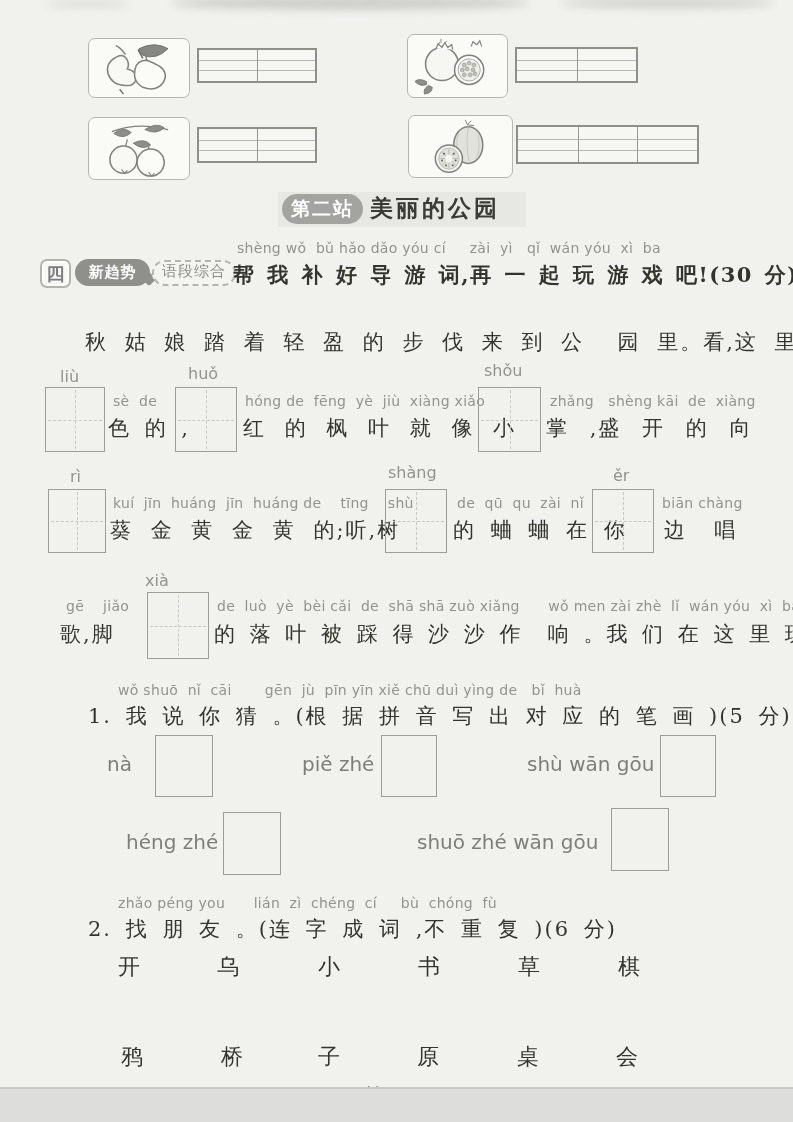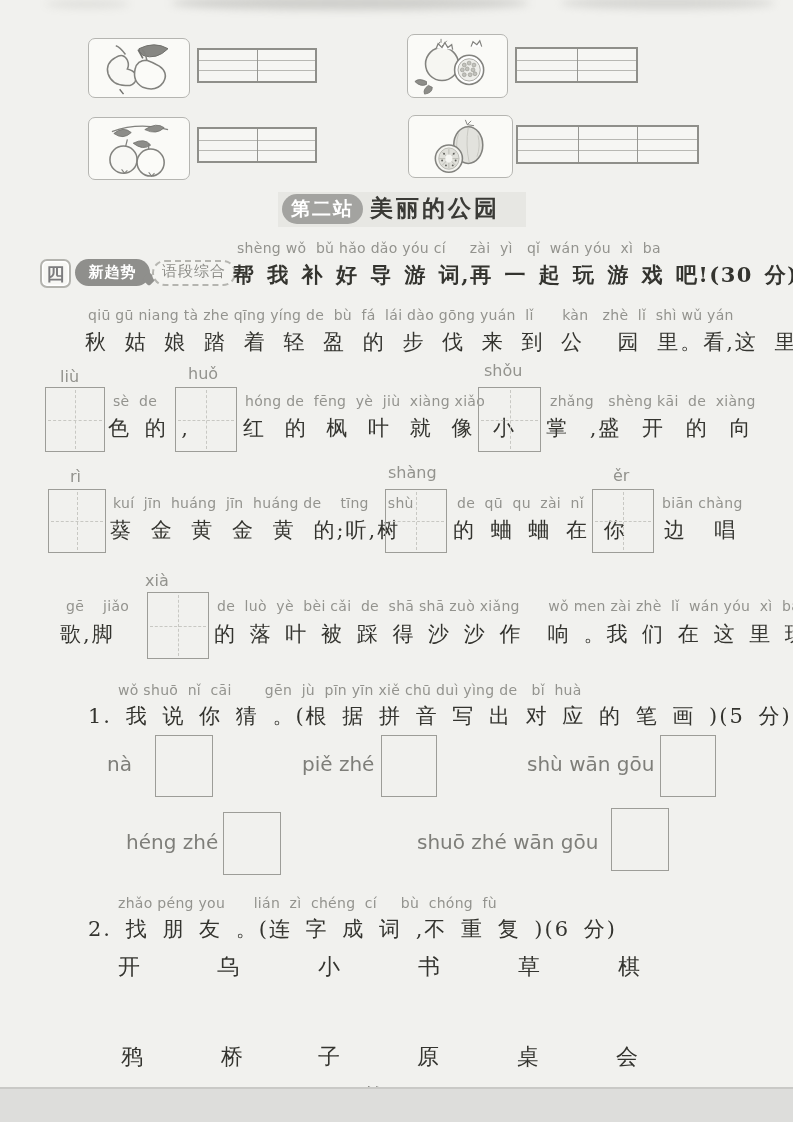--- a/index.html
+++ b/index.html
@@ -183,21 +183,20 @@
   <div class="abs tag-solid" style="left:75px;top:259px;width:75px;height:27px">
     <span>新趋势</span>
     <span class="tail"></span>
   </div>
   <div class="abs tag-dashed" style="left:152px;top:260px;width:84px;height:26px">
     <span>语段综合</span>
   </div>
   <div class="abs pinyin py-sm" style="left:237px;top:240px">shèng wǒ  bǔ hǎo dǎo yóu cí     zài  yì   qǐ  wán yóu  xì  ba</div>
   <div class="abs hanzi hz-head" style="left:233px;top:261px">帮 我 补 好 导 游 词,再 一 起 玩 游 戏 吧!(30 分)</div>
 
-  <div class="abs pinyin py-sm" style="left:88px;top:307px">qiū gū niang tà zhe qīng yíng de  bù  fá  lái dào gōng yuán  lǐ      kàn   zhè  lǐ  shì wǔ yán</div>
   <div class="abs hanzi hz-body" style="left:85px;top:328px;word-spacing:8px">秋 姑 娘 踏 着 轻 盈 的 步 伐 来 到 公  园 里。看,这 里 是 五 颜</div>
 
   <div class="abs pinyin py-md" style="left:60px;top:367px">liù</div>
   <div class="tz" style="left:45px;top:387px;width:60px;height:65px"></div>
   <div class="abs pinyin py-sm" style="left:113px;top:393px">sè  de</div>
   <div class="abs hanzi hz-body" style="left:108px;top:414px">色 的 ,</div>
 
   <div class="abs pinyin py-md" style="left:188px;top:364px">huǒ</div>
   <div class="tz" style="left:175px;top:387px;width:62px;height:65px"></div>
   <div class="abs pinyin py-sm" style="left:245px;top:393px">hóng de  fēng  yè  jiù  xiàng xiǎo</div>

